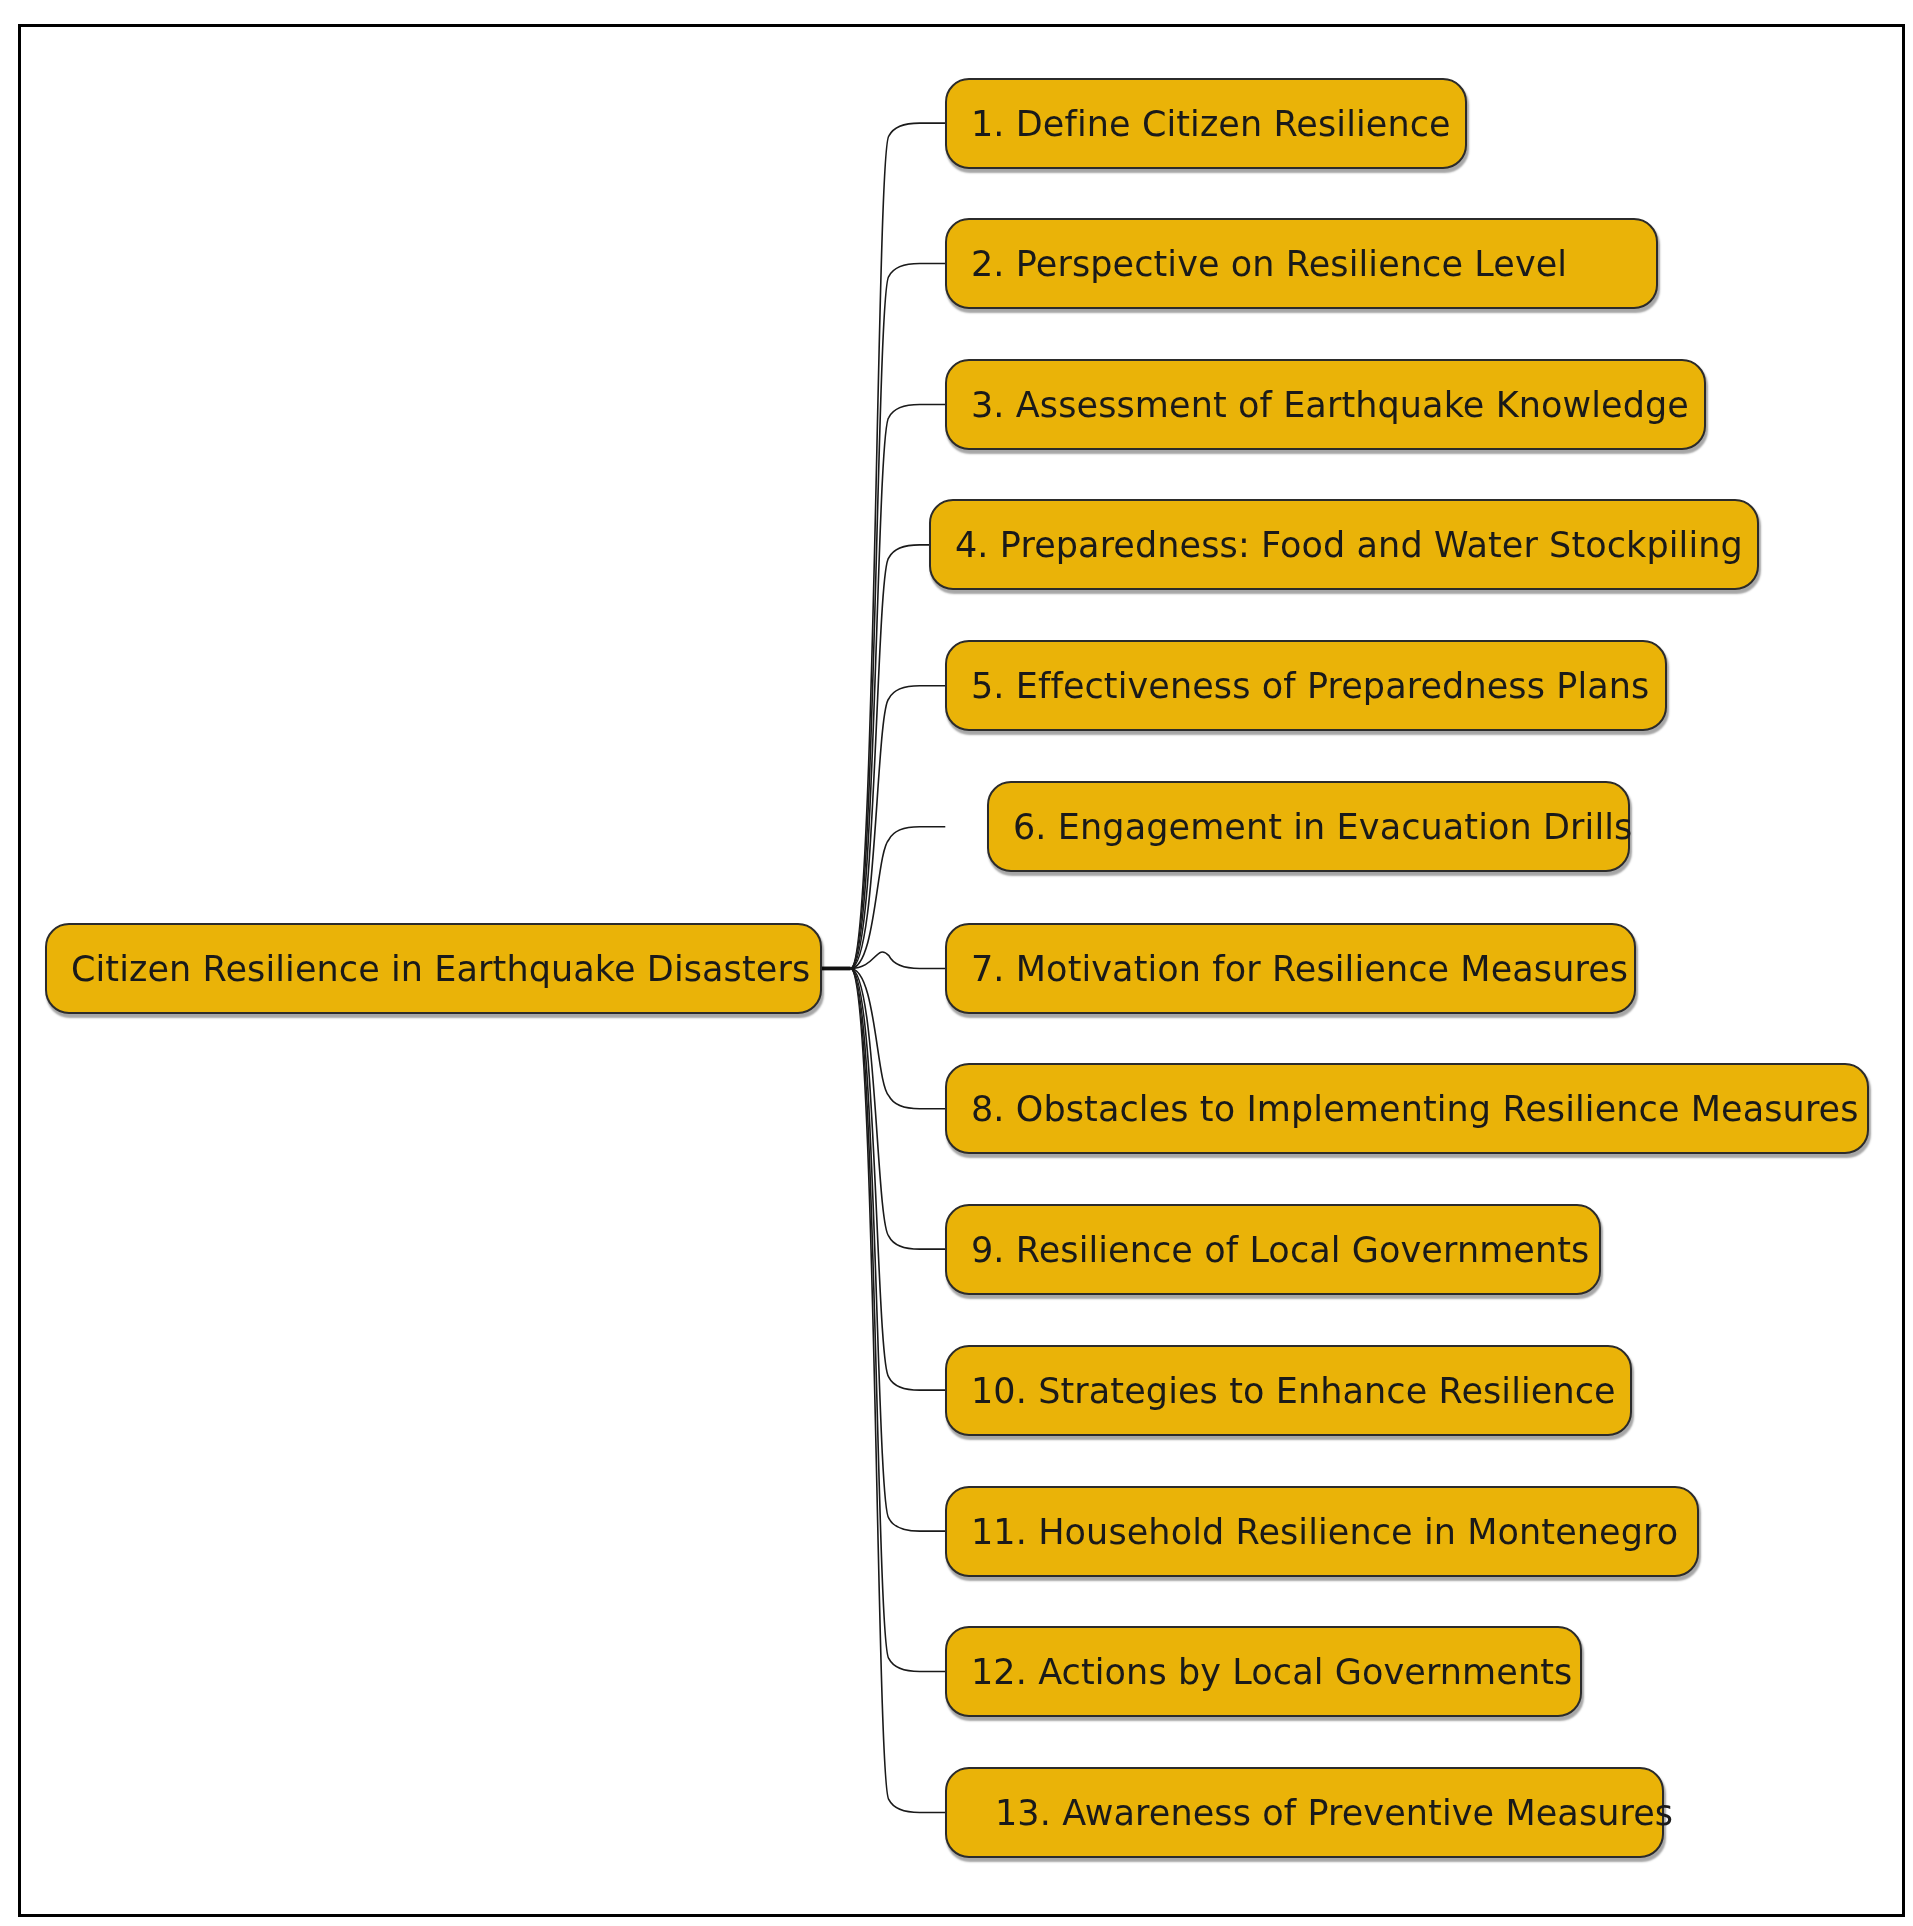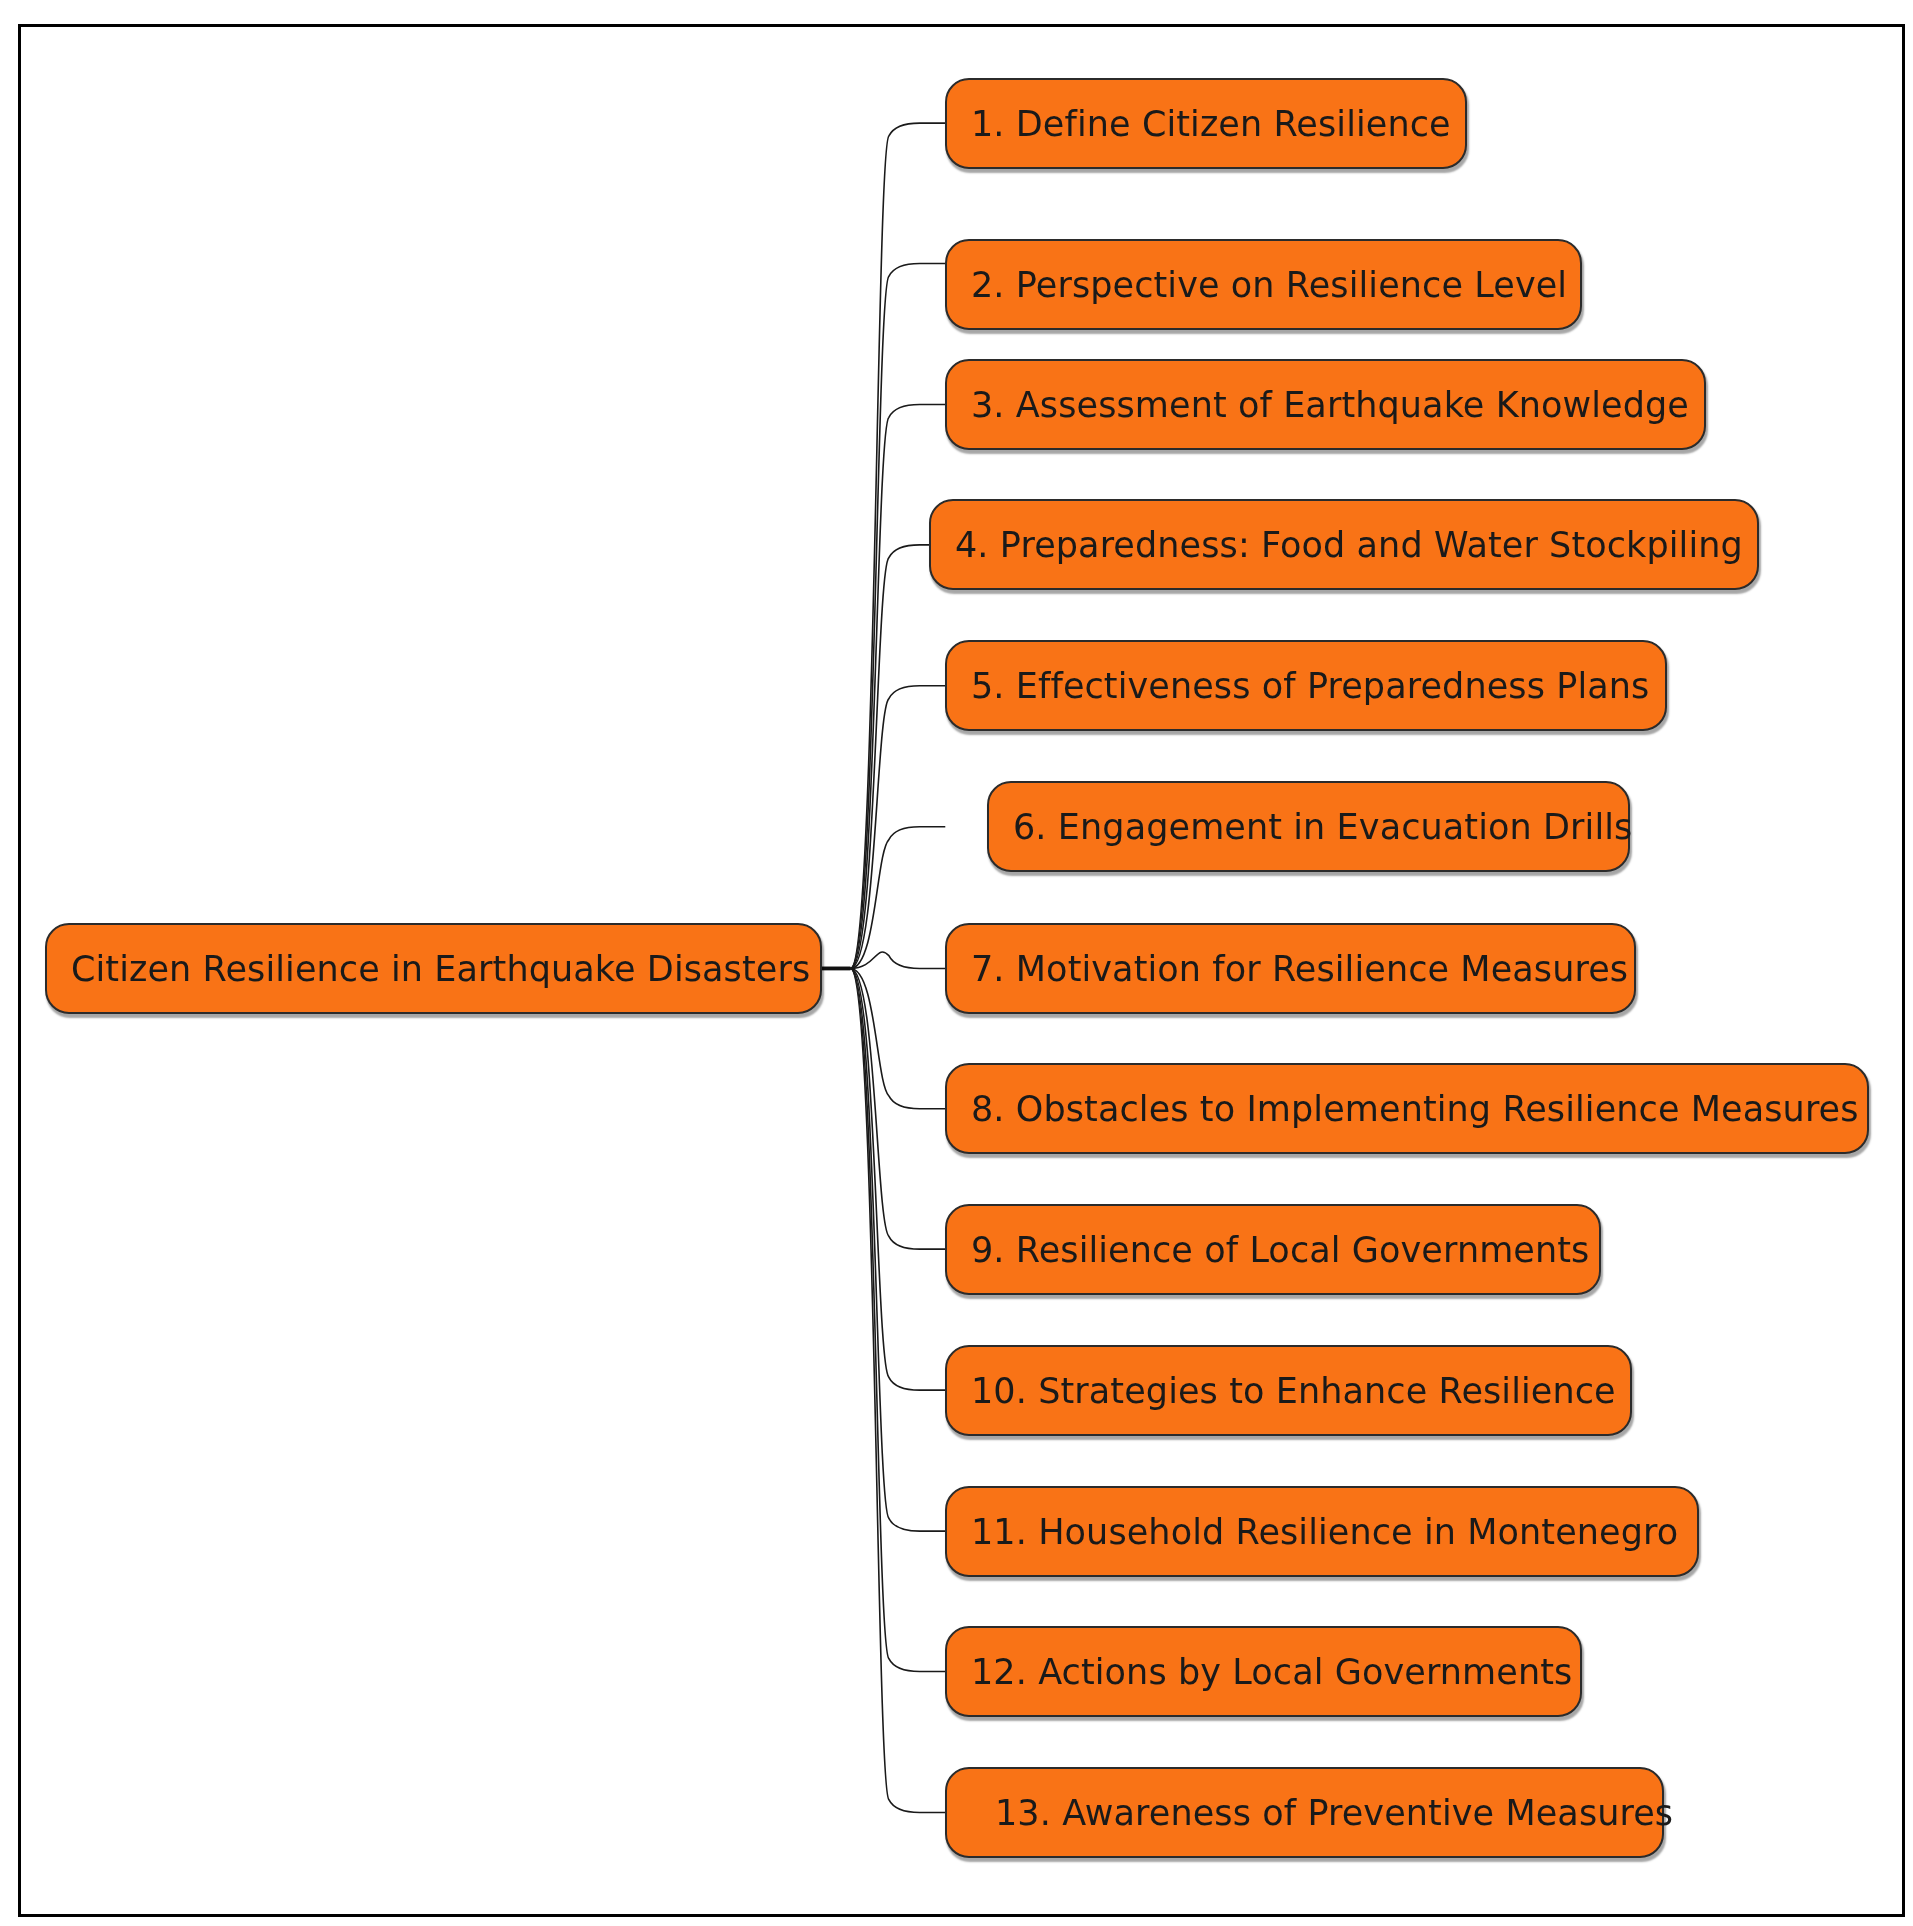--- a/index.html
+++ b/index.html
@@ -1,21 +1,21 @@
 <!DOCTYPE html>
 <html style="font-size:10.3px"><head>
 <meta charset="utf-8">
 <style>
   html, body { margin:0; padding:0; background:#ffffff; }
   body { width:1913px; height:1926px; position:relative; overflow:hidden; font-family:"DejaVu Sans", sans-serif; }
   .frame { position:absolute; left:18px; top:24px; width:1881px; height:1887px; border:3.8px solid #000; box-sizing:content-box; }
   svg.edges { position:absolute; left:0; top:0; width:1913px; height:1926px; }
   .node {
     position:absolute; box-sizing:border-box; height:91px;
-    background:#f97316; border:2.6px solid #2b2b2b; border-radius:24px;
+    background:#eab308; border:2.6px solid #2b2b2b; border-radius:24px;
     box-shadow: 1.9px 3.2px 1.9px rgba(0,0,0,0.35);
     display:flex; align-items:center; padding-left:24px;
     font-size:35px; color:#1a1a1a; white-space:nowrap; letter-spacing:0.1px;
   }
 </style>
 </head>
 <body>
 
 <div class="frame"></div>
 <svg class="edges" viewBox="0 0 2985 3005" width="1913" height="1926">
@@ -34,21 +34,21 @@
     <path d="M1327 1511 C 1367 1511, 1367 2568, 1387 2588 Q 1397 2608, 1435 2608 L 1475 2608" stroke="#1a1a1a" stroke-width="2.5" fill="none"></path>
     <path d="M1327 1511 C 1367 1511, 1367 2788, 1387 2808 Q 1397 2828, 1435 2828 L 1475 2828" stroke="#1a1a1a" stroke-width="2.5" fill="none"></path>
   </svg>
 <div id="nodes">
   <div class="node" id="root-node" style="left: 45px; top: 923px; width: 777px;">
     <span>Citizen Resilience in Earthquake Disasters</span>
   </div>
 <div class="node" style="left: 945px; top: 78px; width: 522px;">
       <span>1. Define Citizen Resilience</span>
     </div>
-    <div class="node" style="left: 945px; top: 218px; width: 637px; margin-top: 21px;">
+    <div class="node" style="left: 945px; top: 218px; width: 713px;">
       <span>2. Perspective on Resilience Level</span>
     </div>
     <div class="node" style="left: 945px; top: 359px; width: 761px;">
       <span>3. Assessment of Earthquake Knowledge</span>
     </div>
     <div class="node" style="left: 929px; top: 499px; width: 830px;">
       <span>4. Preparedness: Food and Water Stockpiling</span>
     </div>
     <div class="node" style="left: 945px; top: 640px; width: 722px;">
       <span>5. Effectiveness of Preparedness Plans</span>

